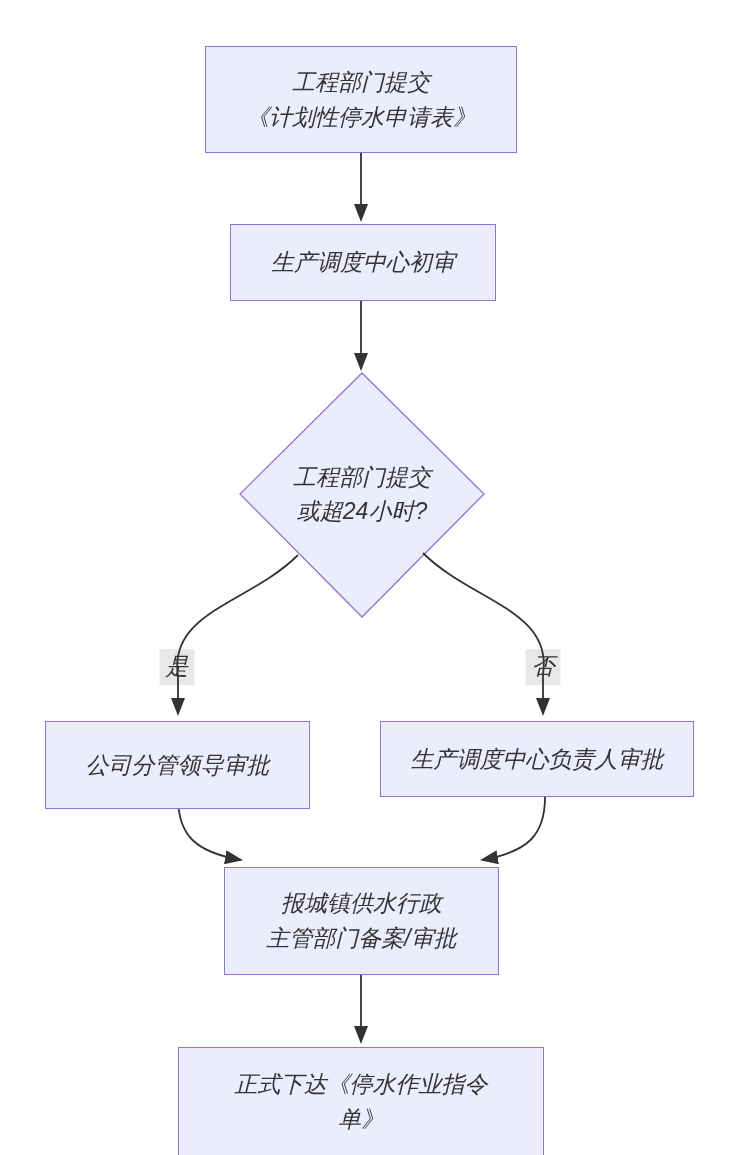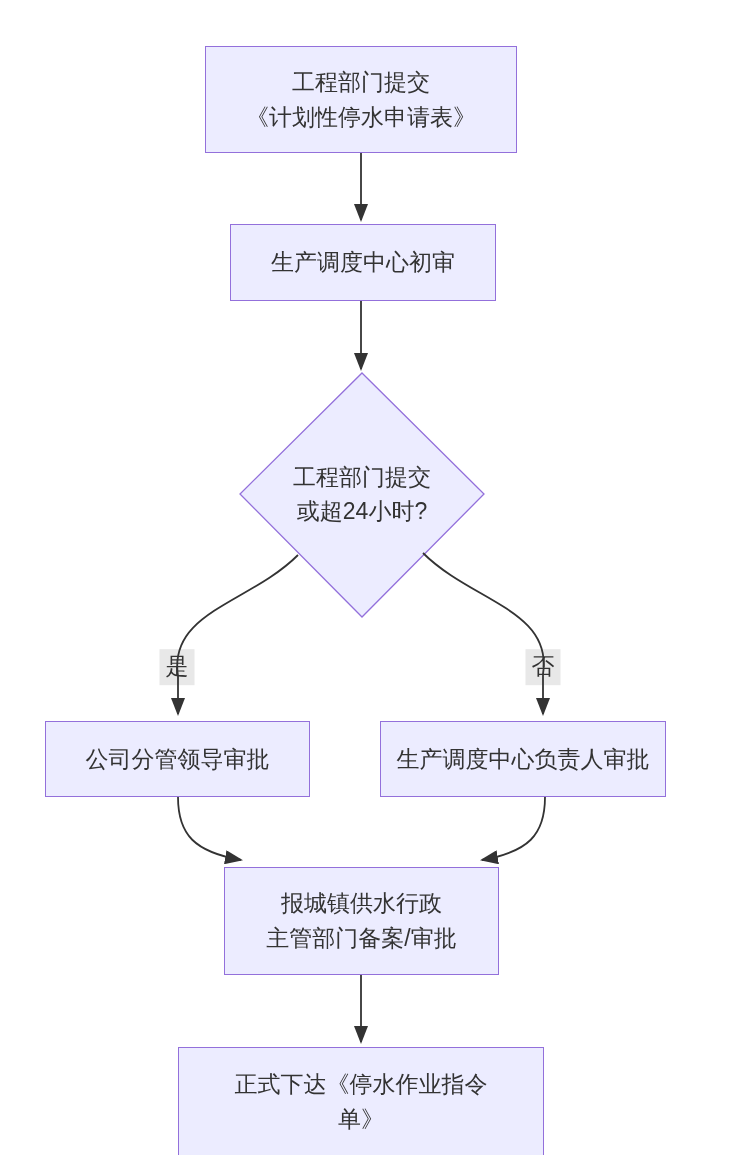--- a/index.html
+++ b/index.html
@@ -4,20 +4,21 @@
 <style>
   html, body { margin: 0; padding: 0; background: #ffffff; }
   .canvas {
     position: relative;
     width: 756px;
     height: 1155px;
     overflow: hidden;
     background: #ffffff;
     font-family: "Liberation Sans", sans-serif;
     color: #333333;
+    font-style: italic;
   }
   .edge-layer {
     position: absolute;
     left: 0; top: 0;
     width: 756px; height: 1155px;
     z-index: 2;
   }
   .node {
     position: absolute;
     box-sizing: border-box;
@@ -52,22 +53,22 @@
     background: #e8e8e8;
     padding: 4px 6px;
     font-size: 23px;
     line-height: 1.2;
     color: #333333;
     z-index: 1;
   }
   
   .n-submit   { left: 205px; top: 46px;   width: 312px; height: 107px; }
   .n-initial  { left: 230px; top: 224px;  width: 266px; height: 77px;  }
-  .n-leader   { left: 45px;  top: 721px;  width: 265px; height: 76px;  }
-  .n-centerhd { left: 380px; top: 721px;  width: 286px; height: 76px;  }
+  .n-leader   { left: 45px;  top: 721px;  width: 265px; height: 88px;  }
+  .n-centerhd { left: 380px; top: 721px;  width: 314px; height: 76px;  }
   .n-filing   { left: 224px; top: 867px;  width: 275px; height: 108px; }
   .n-order    { left: 178px; top: 1047px; width: 366px; height: 110px; }
   .l-decision { left: 242px; top: 458px;  width: 240px; height: 72px;  }
   .el-yes { left: 177px; top: 667px; }
   .el-no  { left: 543px; top: 667px; }
 </style>
 </head>
 <body>
 
 <div class="canvas">

